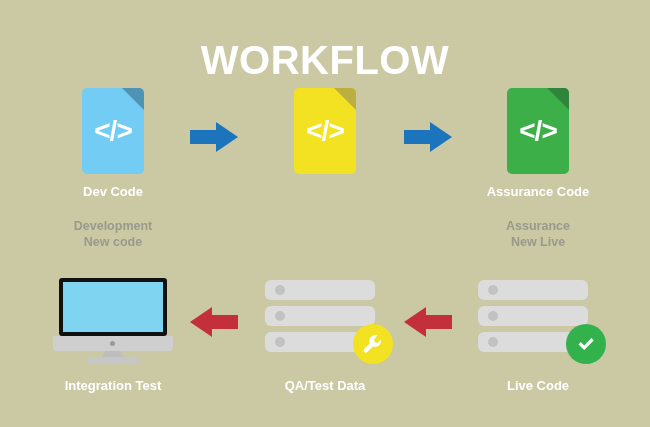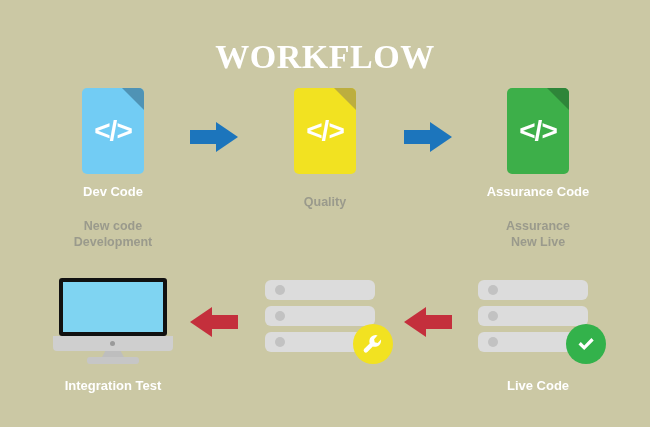--- a/index.html
+++ b/index.html
@@ -20,25 +20,24 @@
     height: 427px;
   }
 
   
   .title {
     position: absolute;
     left: 0;
     top: 38px;
     width: 650px;
     text-align: center;
-    font-size: 34px;
+    font-size: 40px;
     font-weight: bold;
     color: #FFFFFF;
     letter-spacing: 0.5px;
-    font-family: Liberation Serif, serif;
   }
 
   
   .col {
     position: absolute;
     width: 160px;
     text-align: center;
   }
   .col-a { left: 33px; }
   .col-b { left: 245px; }
@@ -253,35 +252,34 @@
   <div class="col col-a row-top">
     <div class="file-icon-wrap">
       <div class="file-icon">
         <div class="file-body" style="background:#72CCF4"></div>
         <div class="file-fold" style="border-top:22px solid #4F93B5"></div>
         <div class="file-code">&lt;/&gt;</div>
       </div>
     </div>
     <div class="label-main">Dev Code</div>
     <div class="label-sub">
+      <span>Development</span>
       <span>New code</span>
-      <span>Development</span>
     </div>
   </div>
 
   <div class="col col-b row-top">
     <div class="file-icon-wrap">
       <div class="file-icon">
         <div class="file-body" style="background:#F2E221"></div>
         <div class="file-fold" style="border-top:22px solid #BCAE3F"></div>
         <div class="file-code">&lt;/&gt;</div>
       </div>
     </div>
     <div class="label-sub">
-      <span>Quality</span>
     </div>
   </div>
 
   <div class="col col-c row-top">
     <div class="file-icon-wrap">
       <div class="file-icon">
         <div class="file-body" style="background:#3DAF49"></div>
         <div class="file-fold" style="border-top:22px solid #2E8539"></div>
         <div class="file-code">&lt;/&gt;</div>
       </div>
@@ -329,20 +327,21 @@
         <div class="server-bar b3">
           <div class="server-led"></div>
         </div>
         <div class="badge" style="background:#F2E221">
           <svg width="24" height="24" viewBox="0 0 24 24" aria-hidden="true">
             <path d="M15.6 3.2a6.2 6.2 0 0 0-6.9 8.2L3.3 16.8a2.2 2.2 0 0 0 0 3.1 2.2 2.2 0 0 0 3.1 0l5.4-5.4a6.2 6.2 0 0 0 8.2-6.9l-3.3 3.3-3-0.6-0.6-3 3.5-4.1z" fill="#FFFFFF"></path>
           </svg>
         </div>
       </div>
     </div>
+    <div class="label-main">QA/Test Data</div>
   </div>
 
   <div class="col col-c row-bottom">
     <div class="server-wrap">
       <div class="server">
         <div class="server-bar b1">
           <div class="server-led"></div>
         </div>
         <div class="server-bar b2">
           <div class="server-led"></div>

